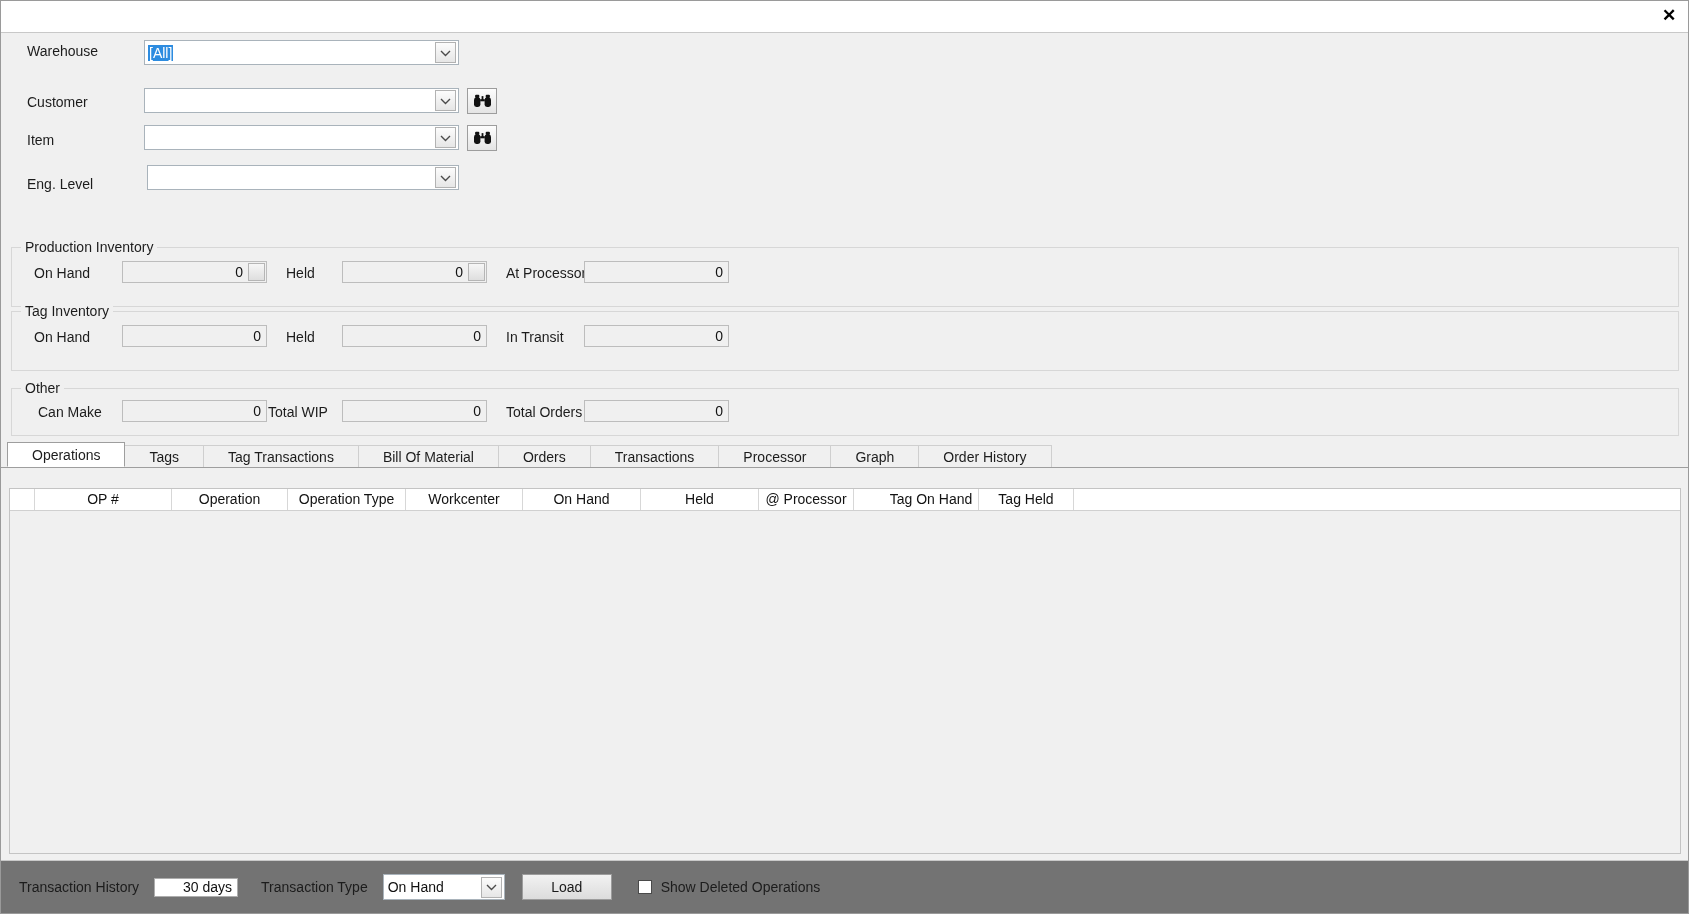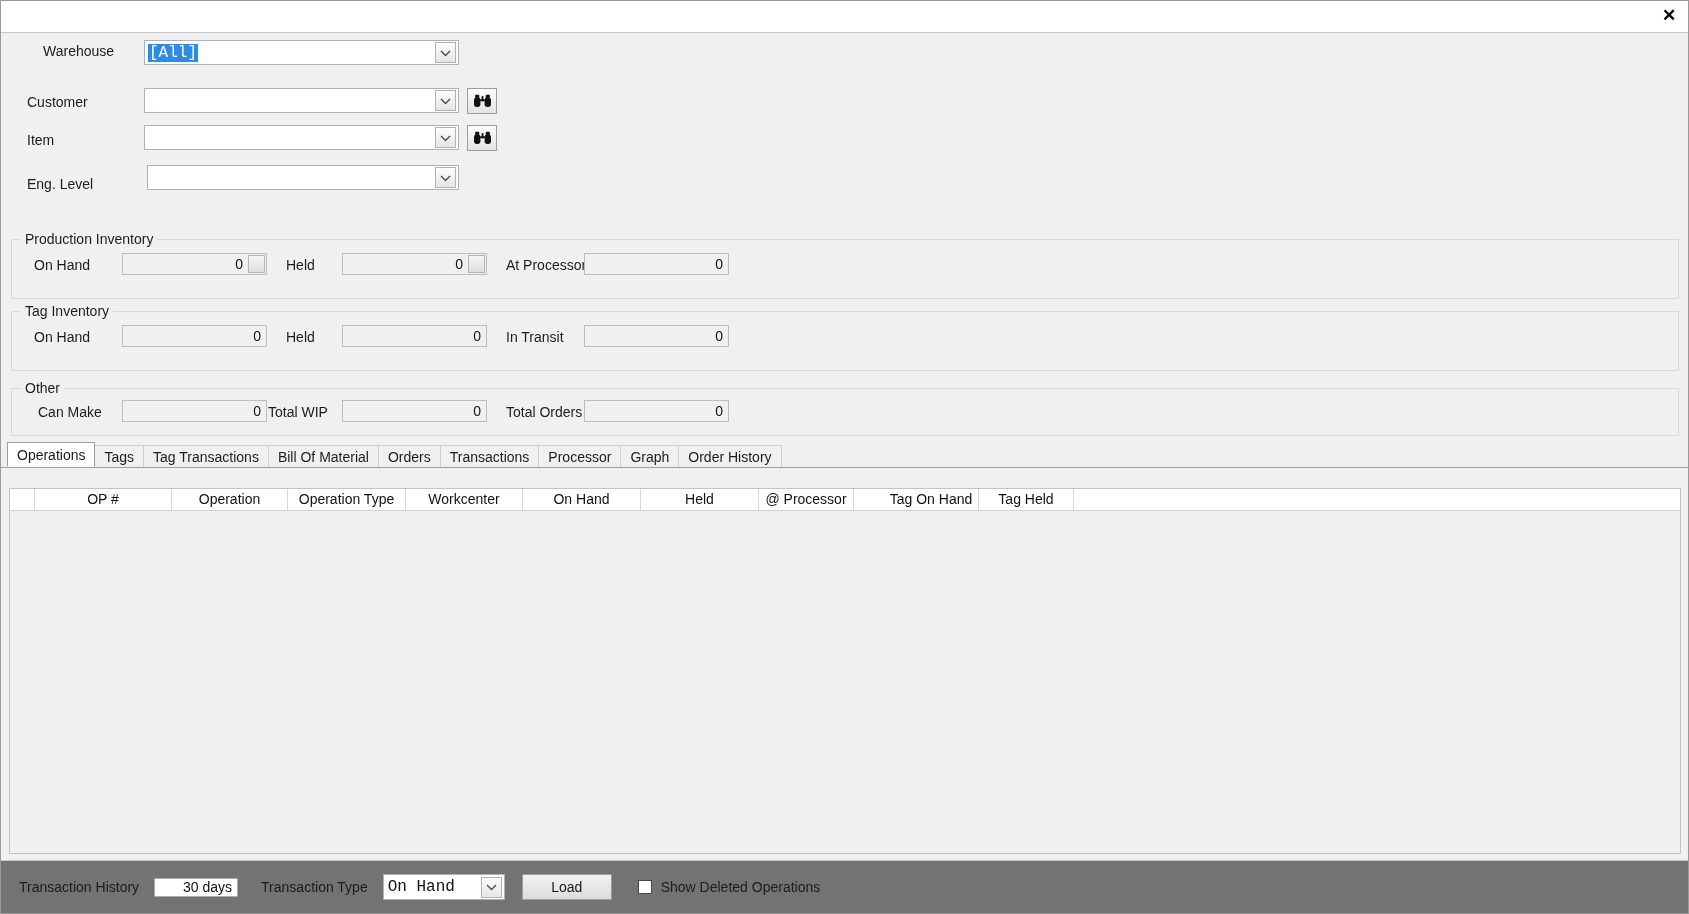--- a/index.html
+++ b/index.html
@@ -84,25 +84,24 @@
     box-sizing: border-box;
     height: 25px;
     background: #ffffff;
     border: 1px solid #a9b3bb;
     display: flex;
     align-items: center;
   }
   .combo .ctext {
     flex: 1;
     padding-left: 4px;
-    font-size: 16px;
+    font-size: 14px;
     color: #111;
     white-space: nowrap;
     overflow: hidden;
-    font-family: Liberation Mono, monospace;
   }
   .combo .ctext.sel {
     background: #2d8ce0;
     color: #ffffff;
     display: inline-block;
     flex: none;
     margin-left: 3px;
     padding: 0 1px;
   }
   .combo .cbtn {
@@ -186,21 +185,21 @@
     display: flex;
     align-items: flex-end;
     height: 24px;
     border-bottom: 1px solid #9e9e9e;
     padding-left: 6px;
     box-sizing: border-box;
   }
   .tabstrip .tabitem {
     height: 22px;
     line-height: 22px;
-    padding: 0 9px;
+    padding: 0 24px;
     font-size: 14px;
     color: #1c1c1c;
     background: #f0f0f0;
     border: 1px solid #cfcfcf;
     border-bottom: none;
     margin-right: -1px;
     white-space: nowrap;
     cursor: pointer;
     box-sizing: border-box;
   }
@@ -302,21 +301,21 @@
 <body>
 
 <div class="app-window">
 
   <div class="titlebar">
     <div class="win-close">✕</div>
   </div>
 
   <div>
 
-    <div style="position:absolute;left:42px;top:42px;" class="wlabel">Warehouse</div>
+    <div style="position:absolute;left:26px;top:42px;" class="wlabel">Warehouse</div>
     <div class="combo" style="position:absolute;left:143px;top:39px;width:315px;">
       <span class="ctext sel">[All]</span>
       <span style="flex:1"></span>
       <span class="cbtn">
         <svg width="11" height="8" viewBox="0 0 11 8">
             <path d="M1 2 L5.5 6.4 L10 2" stroke="#4b4b4b" stroke-width="1.4" fill="none"></path>
           </svg>
       </span>
     </div>
 
@@ -364,21 +363,21 @@
     <div class="combo" style="position:absolute;left:146px;top:164px;width:312px;">
       <span class="ctext"></span>
       <span class="cbtn">
         <svg width="11" height="8" viewBox="0 0 11 8">
             <path d="M1 2 L5.5 6.4 L10 2" stroke="#4b4b4b" stroke-width="1.4" fill="none"></path>
           </svg>
       </span>
     </div>
   </div>
 
-  <div class="groupbox" style="left:10px;top:238px;width:1668px;height:60px;">
+  <div class="groupbox" style="left:10px;top:246px;width:1668px;height:60px;">
     <div class="gb-title">Production Inventory</div>
 
     <div class="wlabel" style="position:absolute;left:22px;top:17px;">On Hand</div>
     <div class="numfield" style="position:absolute;left:110px;top:13px;width:145px;">
       <span class="nval">0</span>
       <span class="nbtn"></span>
     </div>
 
     <div class="wlabel" style="position:absolute;left:274px;top:17px;">Held</div>
     <div class="numfield" style="position:absolute;left:330px;top:13px;width:145px;">

